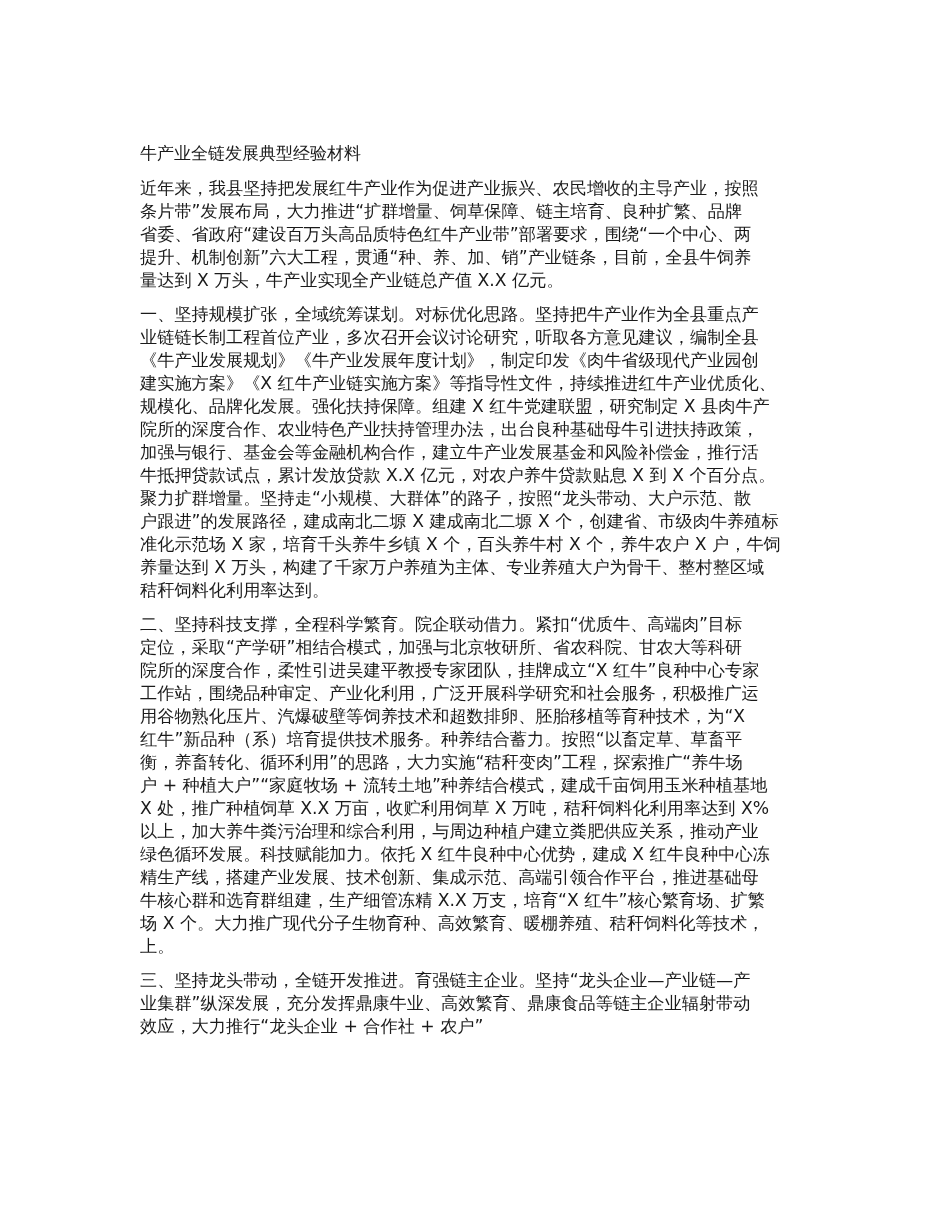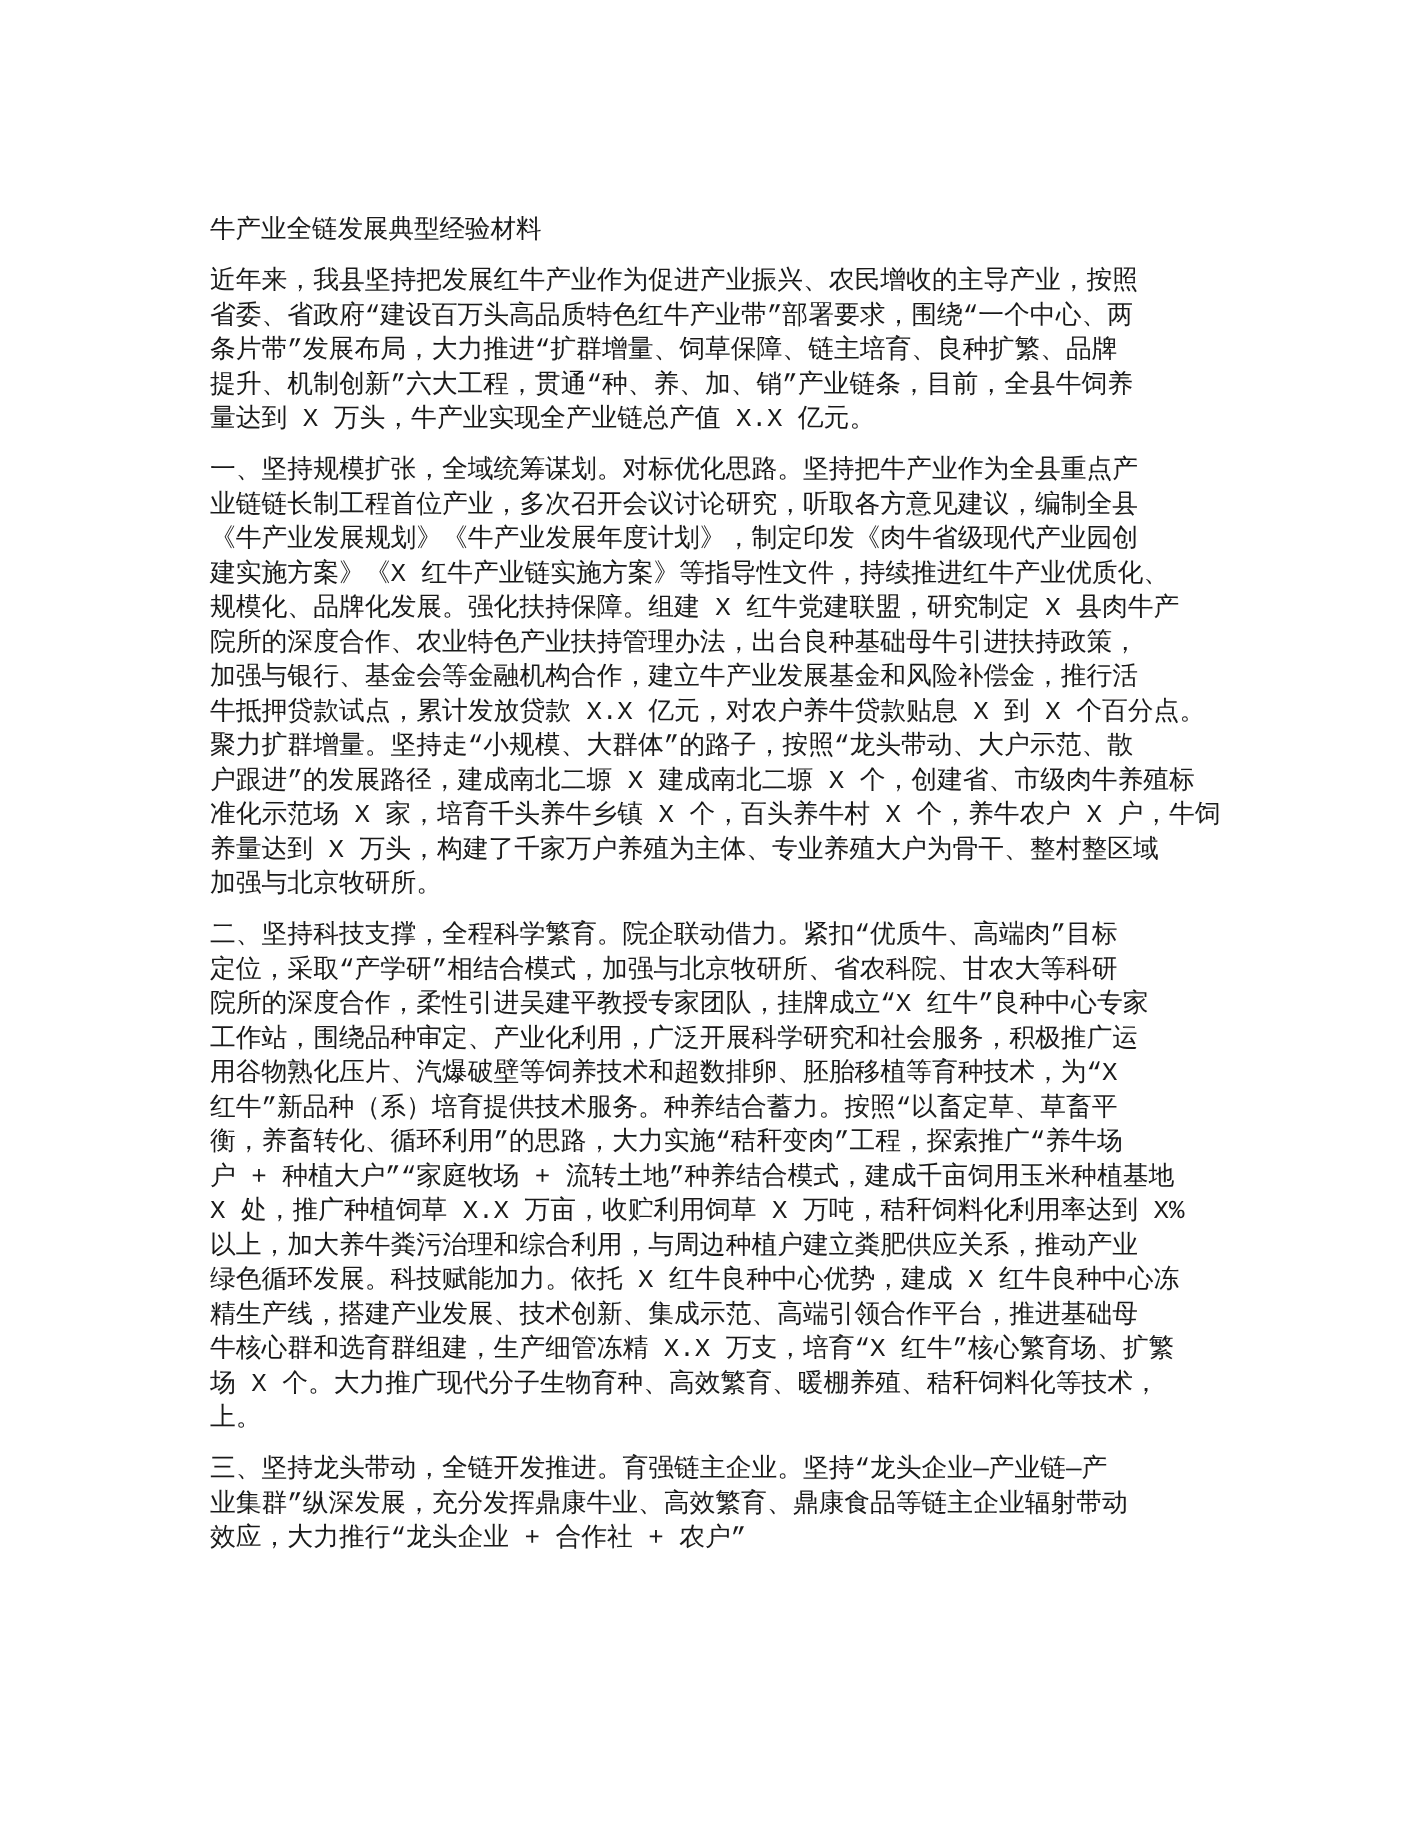--- a/index.html
+++ b/index.html
@@ -25,55 +25,54 @@
       font-size: 17px;
       line-height: 23px;
       margin: 0 0 12px 0;
       font-weight: normal;
       white-space: nowrap;
     }
     .para {
       font-size: 17.2px;
       line-height: 23px;
       margin: 0 0 11px 0;
-      font-family: Liberation Mono, monospace;
     }
     .para .line {
       display: block;
       white-space: nowrap;
     }
   </style>
 </head>
 <body>
 
 <div class="page">
   <div class="doc-title">牛产业全链发展典型经验材料</div>
 
   <div class="para">
     <span class="line">近年来，我县坚持把发展红牛产业作为促进产业振兴、农民增收的主导产业，按照</span>
+    <span class="line">条片带”发展布局，大力推进“扩群增量、饲草保障、链主培育、良种扩繁、品牌</span>
     <span class="line">省委、省政府“建设百万头高品质特色红牛产业带”部署要求，围绕“一个中心、两</span>
-    <span class="line">条片带”发展布局，大力推进“扩群增量、饲草保障、链主培育、良种扩繁、品牌</span>
     <span class="line">提升、机制创新”六大工程，贯通“种、养、加、销”产业链条，目前，全县牛饲养</span>
     <span class="line">量达到 X 万头，牛产业实现全产业链总产值 X.X 亿元。</span>
   </div>
 
   <div class="para">
     <span class="line">一、坚持规模扩张，全域统筹谋划。对标优化思路。坚持把牛产业作为全县重点产</span>
     <span class="line">业链链长制工程首位产业，多次召开会议讨论研究，听取各方意见建议，编制全县</span>
     <span class="line">《牛产业发展规划》《牛产业发展年度计划》，制定印发《肉牛省级现代产业园创</span>
     <span class="line">建实施方案》《X 红牛产业链实施方案》等指导性文件，持续推进红牛产业优质化、</span>
     <span class="line">规模化、品牌化发展。强化扶持保障。组建 X 红牛党建联盟，研究制定 X 县肉牛产</span>
     <span class="line">院所的深度合作、农业特色产业扶持管理办法，出台良种基础母牛引进扶持政策，</span>
     <span class="line">加强与银行、基金会等金融机构合作，建立牛产业发展基金和风险补偿金，推行活</span>
     <span class="line">牛抵押贷款试点，累计发放贷款 X.X 亿元，对农户养牛贷款贴息 X 到 X 个百分点。</span>
     <span class="line">聚力扩群增量。坚持走“小规模、大群体”的路子，按照“龙头带动、大户示范、散</span>
     <span class="line">户跟进”的发展路径，建成南北二塬 X 建成南北二塬 X 个，创建省、市级肉牛养殖标</span>
     <span class="line">准化示范场 X 家，培育千头养牛乡镇 X 个，百头养牛村 X 个，养牛农户 X 户，牛饲</span>
     <span class="line">养量达到 X 万头，构建了千家万户养殖为主体、专业养殖大户为骨干、整村整区域</span>
-    <span class="line">加强与北京牧研所。</span>
+    <span class="line">秸秆饲料化利用率达到。</span>
   </div>
 
   <div class="para">
     <span class="line">二、坚持科技支撑，全程科学繁育。院企联动借力。紧扣“优质牛、高端肉”目标</span>
     <span class="line">定位，采取“产学研”相结合模式，加强与北京牧研所、省农科院、甘农大等科研</span>
     <span class="line">院所的深度合作，柔性引进吴建平教授专家团队，挂牌成立“X 红牛”良种中心专家</span>
     <span class="line">工作站，围绕品种审定、产业化利用，广泛开展科学研究和社会服务，积极推广运</span>
     <span class="line">用谷物熟化压片、汽爆破壁等饲养技术和超数排卵、胚胎移植等育种技术，为“X</span>
     <span class="line">红牛”新品种（系）培育提供技术服务。种养结合蓄力。按照“以畜定草、草畜平</span>
     <span class="line">衡，养畜转化、循环利用”的思路，大力实施“秸秆变肉”工程，探索推广“养牛场</span>

